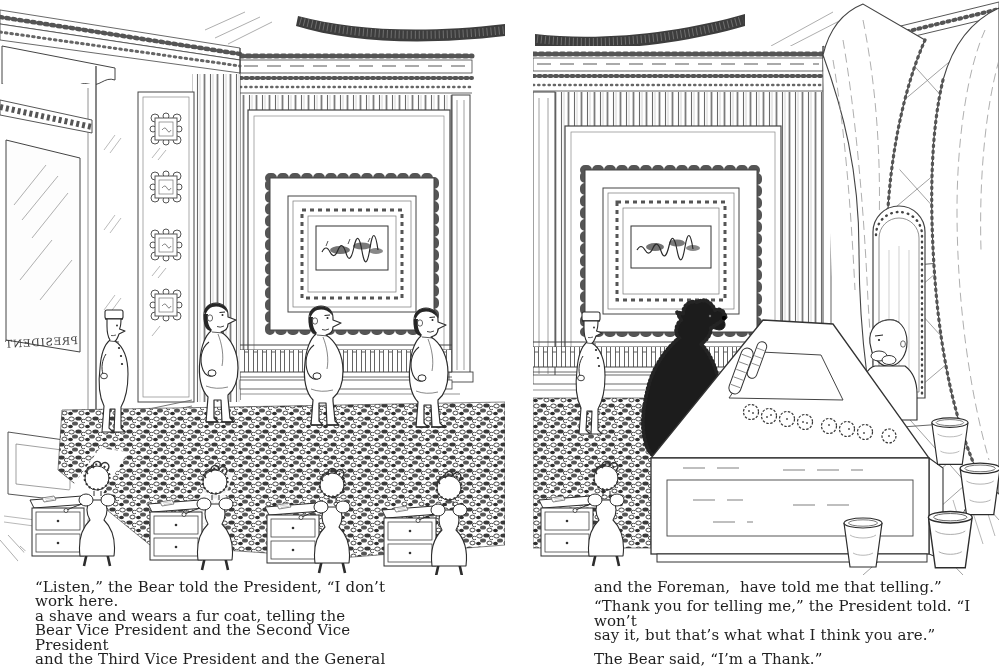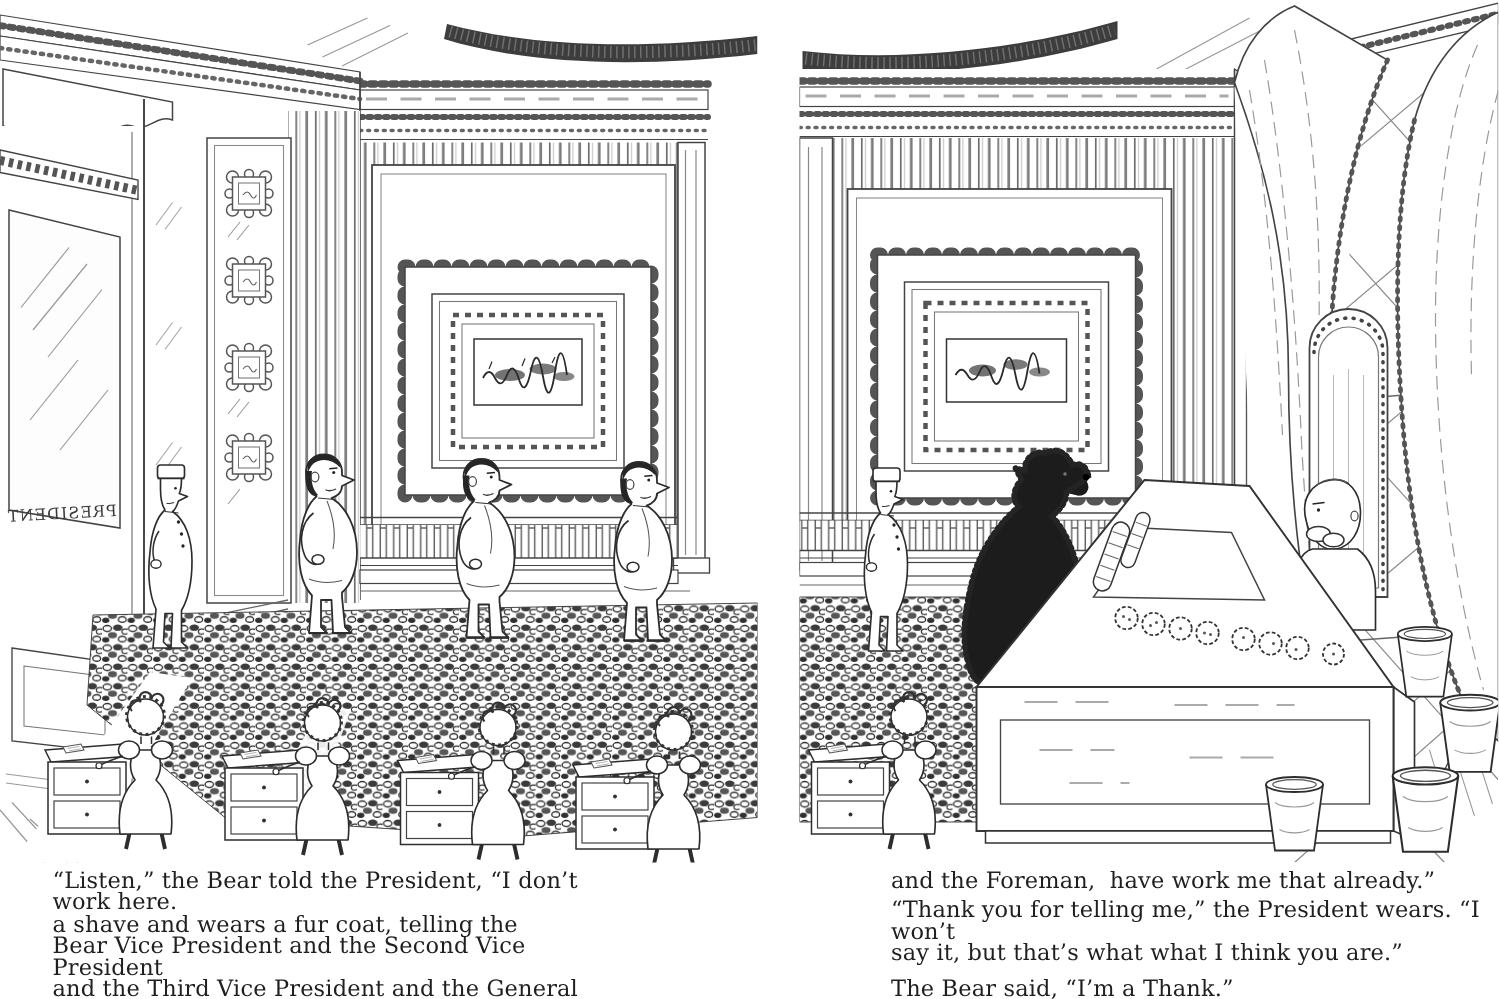--- a/index.html
+++ b/index.html
@@ -462,18 +462,18 @@
   </svg>
 
   <div class="caption caption-left">
     <div class="cap-line">“Listen,” the Bear told the President, “I don’t work here.</div>
     <div class="cap-line">a shave and wears a fur coat, telling the</div>
     <div class="cap-line">Bear Vice President and the Second Vice President</div>
     <div class="cap-line">and the Third Vice President and the General Foreman</div>
   </div>
 
   <div class="caption caption-right">
-    <p>and the Foreman,  have work me that already.”</p>
-    <p><span>“Thank you for telling me,” the President wears. “I won’t</span><br><span>say it, but that’s what what I think you are.”</span></p>
+    <p>and the Foreman,  have told me that telling.”</p>
+    <p><span>“Thank you for telling me,” the President told. “I won’t</span><br><span>say it, but that’s what what I think you are.”</span></p>
     <p style="margin-top:9px">The Bear said, “I’m a Thank.”</p>
   </div>
 
 </div>
 
 </body></html>

